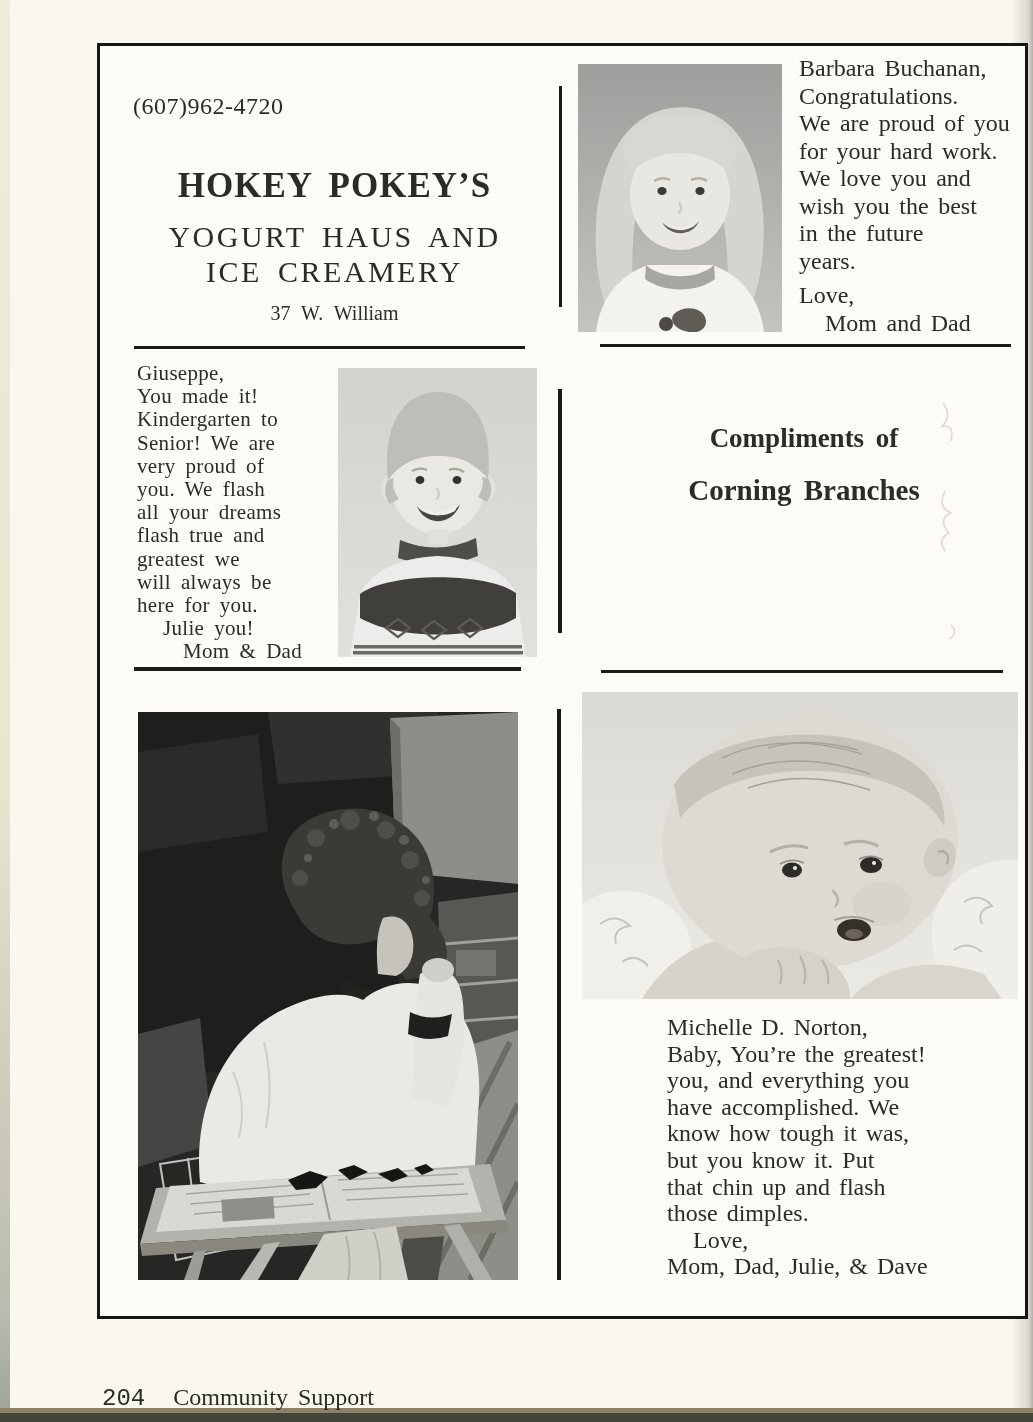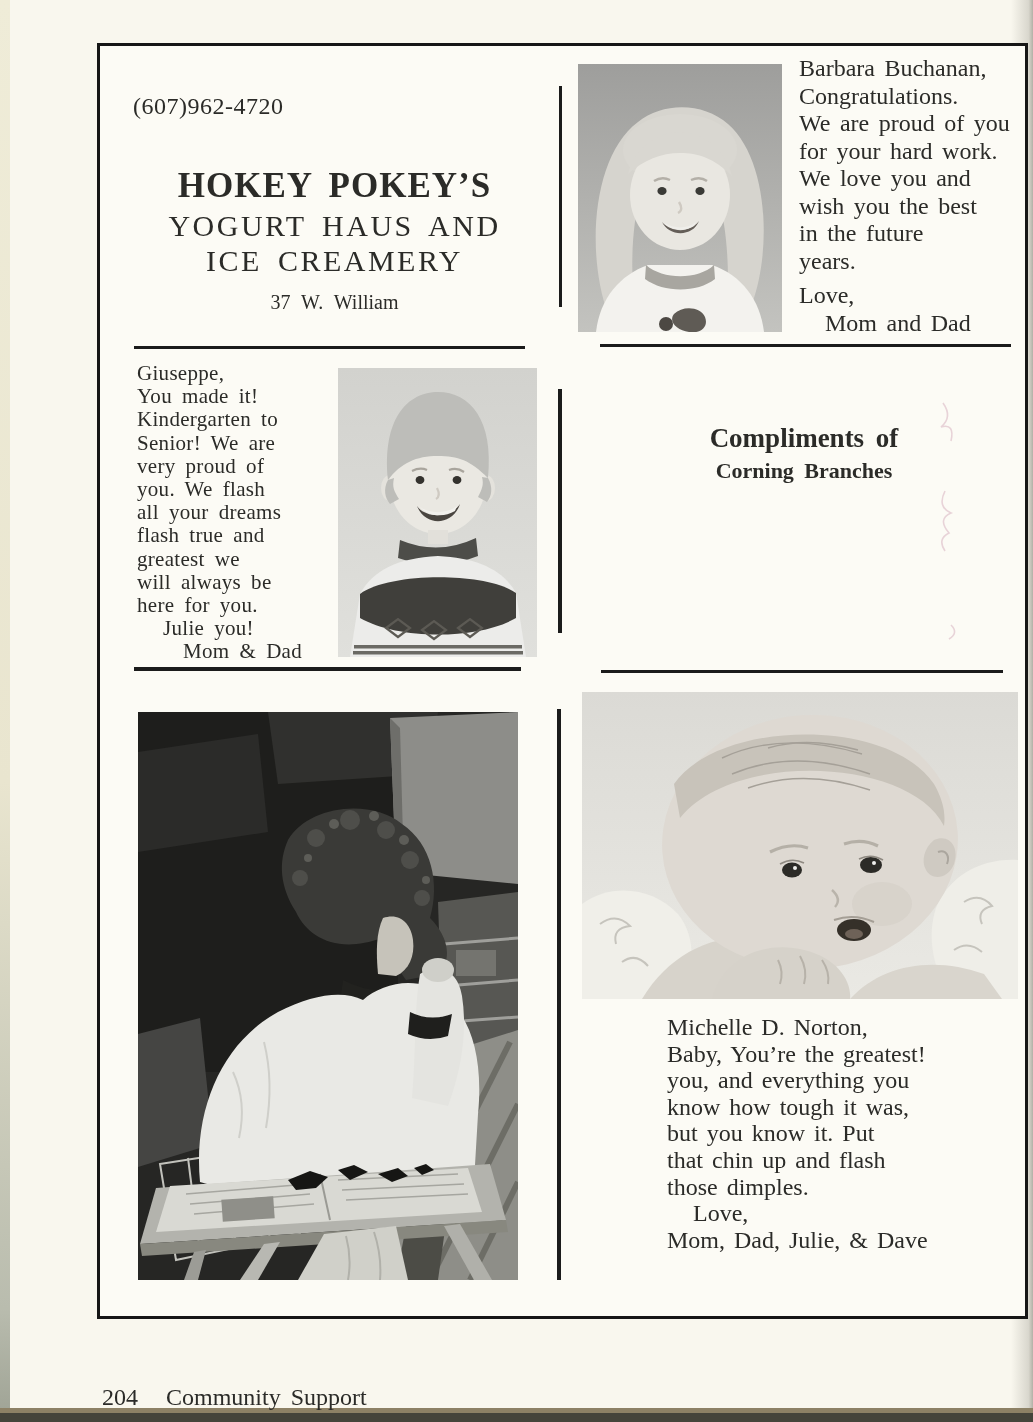--- a/index.html
+++ b/index.html
@@ -22,32 +22,32 @@
   .frame{left:97px;top:43px;width:931px;height:1276px;border:3px solid #161616;
     box-sizing:border-box;background:#fcfbf5;}
   .rule{background:#1b1b1b;}
   .line{white-space:nowrap;line-height:inherit;}
   .ind1{padding-left:26px;}
   .ind2{padding-left:46px;}
   .gap-top{margin-top:7px;}
   .phone{font-size:24px;letter-spacing:.5px;}
   .hokey-block{left:137px;top:146px;width:395px;text-align:center;}
   .hokey-title{font-size:35px;font-weight:bold;letter-spacing:1px;word-spacing:7px;margin-top:20px;}
-  .hokey-tag{font-size:30px;letter-spacing:2.5px;word-spacing:6px;margin-top:3px;}
+  .hokey-tag{font-size:30px;letter-spacing:2.5px;word-spacing:6px;margin-top:14px;}
   .hokey-tag2{font-size:30px;letter-spacing:2.5px;word-spacing:6px;margin-top:1px;}
   .hokey-addr{font-size:20px;word-spacing:6px;margin-top:13px;}
   .msg{font-size:24px;line-height:27.5px;word-spacing:3.5px;}
   .msg-small{font-size:21px;line-height:23.2px;word-spacing:4.5px;letter-spacing:.3px;}
   .msg-michelle{font-size:24px;line-height:26.6px;word-spacing:3px;}
   .chase-block{left:600px;top:423px;width:408px;text-align:center;}
   .chase-compliments{font-size:27px;font-weight:bold;word-spacing:5px;}
   .chase-name{font-size:31px;font-weight:bold;word-spacing:6px;margin-top:16px;line-height:36px;}
-  .chase-branches{font-size:22px;font-weight:bold;word-spacing:5px;margin-top:4px;}
+  .chase-branches{font-size:29px;font-weight:bold;word-spacing:5px;margin-top:20px;}
   .footer{left:102px;top:1384px;font-size:24px;word-spacing:4px;}
-  .footer .num{margin-right:28px;}
+  .footer .num{margin-right:28px;font-family:Liberation Mono, monospace;}
   svg{display:block;}
 </style>
 </head>
 <body>
 
 <div class="page">
 
   <div class="abs edge-left"></div>
   <div class="abs edge-right"></div>
   <div class="abs band-tan"></div>
@@ -302,20 +302,21 @@
       <path d="M218,264 q 8,14 4,28"></path>
       <path d="M240,268 q 8,12 6,24"></path>
     </g>
     <path d="M268,307 C 300,272 352,264 402,282 L 420,307 Z" fill="#d9d5cd"></path>
   </svg>
 
   <div class="abs msg-michelle" style="left:667px;top:1014px;">
     <div class="line">Michelle D. Norton,</div>
     <div class="line">Baby, You’re the greatest!</div>
     <div class="line">you, and everything you</div>
+    <div class="line">have accomplished. We</div>
     <div class="line">know how tough it was,</div>
     <div class="line">but you know it. Put</div>
     <div class="line">that chin up and flash</div>
     <div class="line">those dimples.</div>
     <div class="line ind1">Love,</div>
     <div class="line">Mom, Dad, Julie, &amp; Dave</div>
   </div>
 
   <div class="abs footer">
     <span class="num">204</span><span>Community Support</span>

